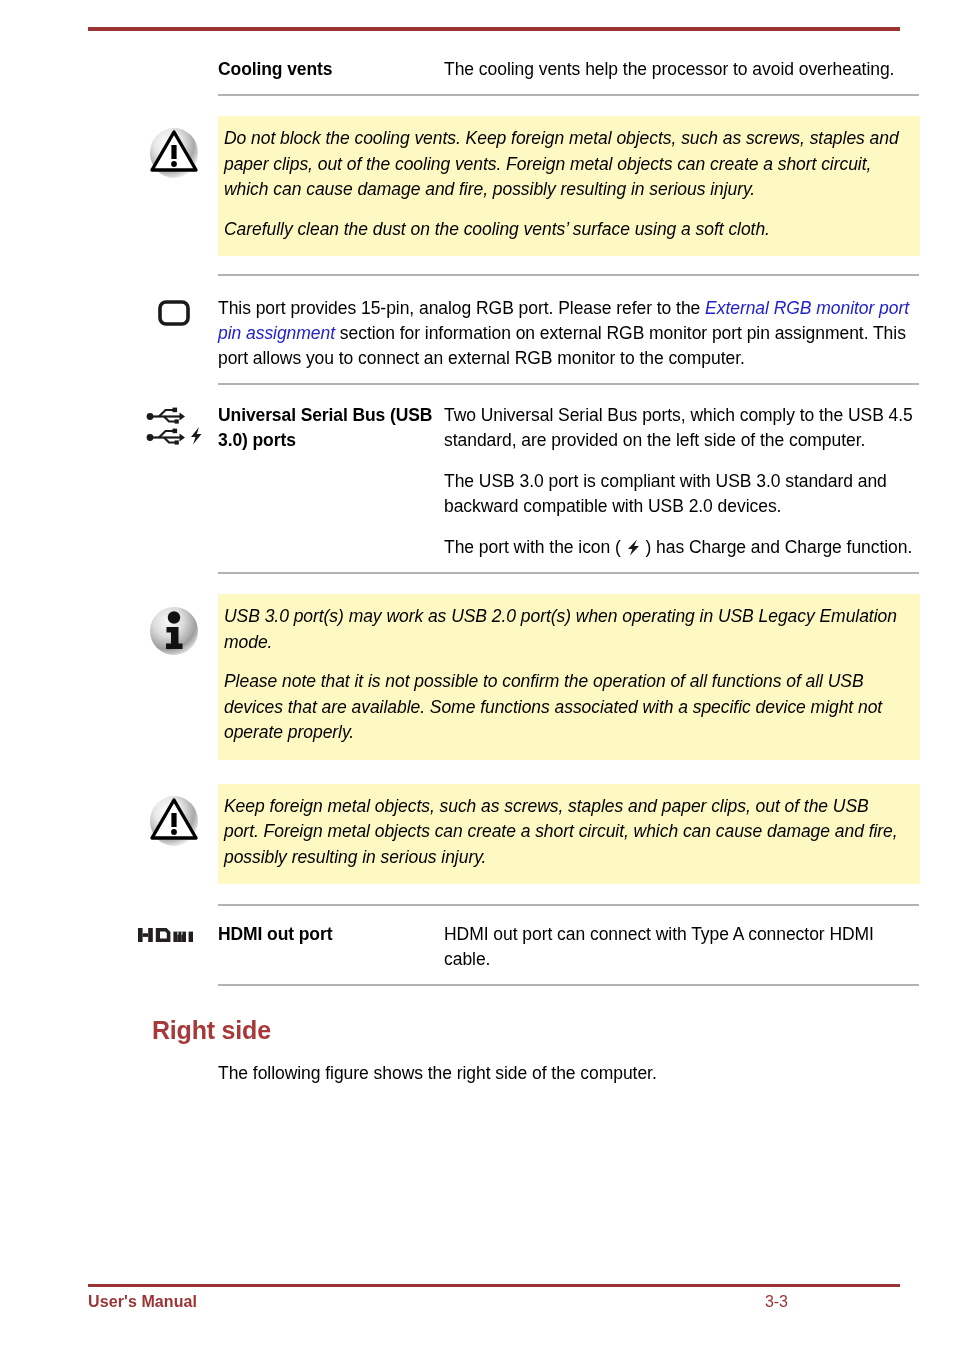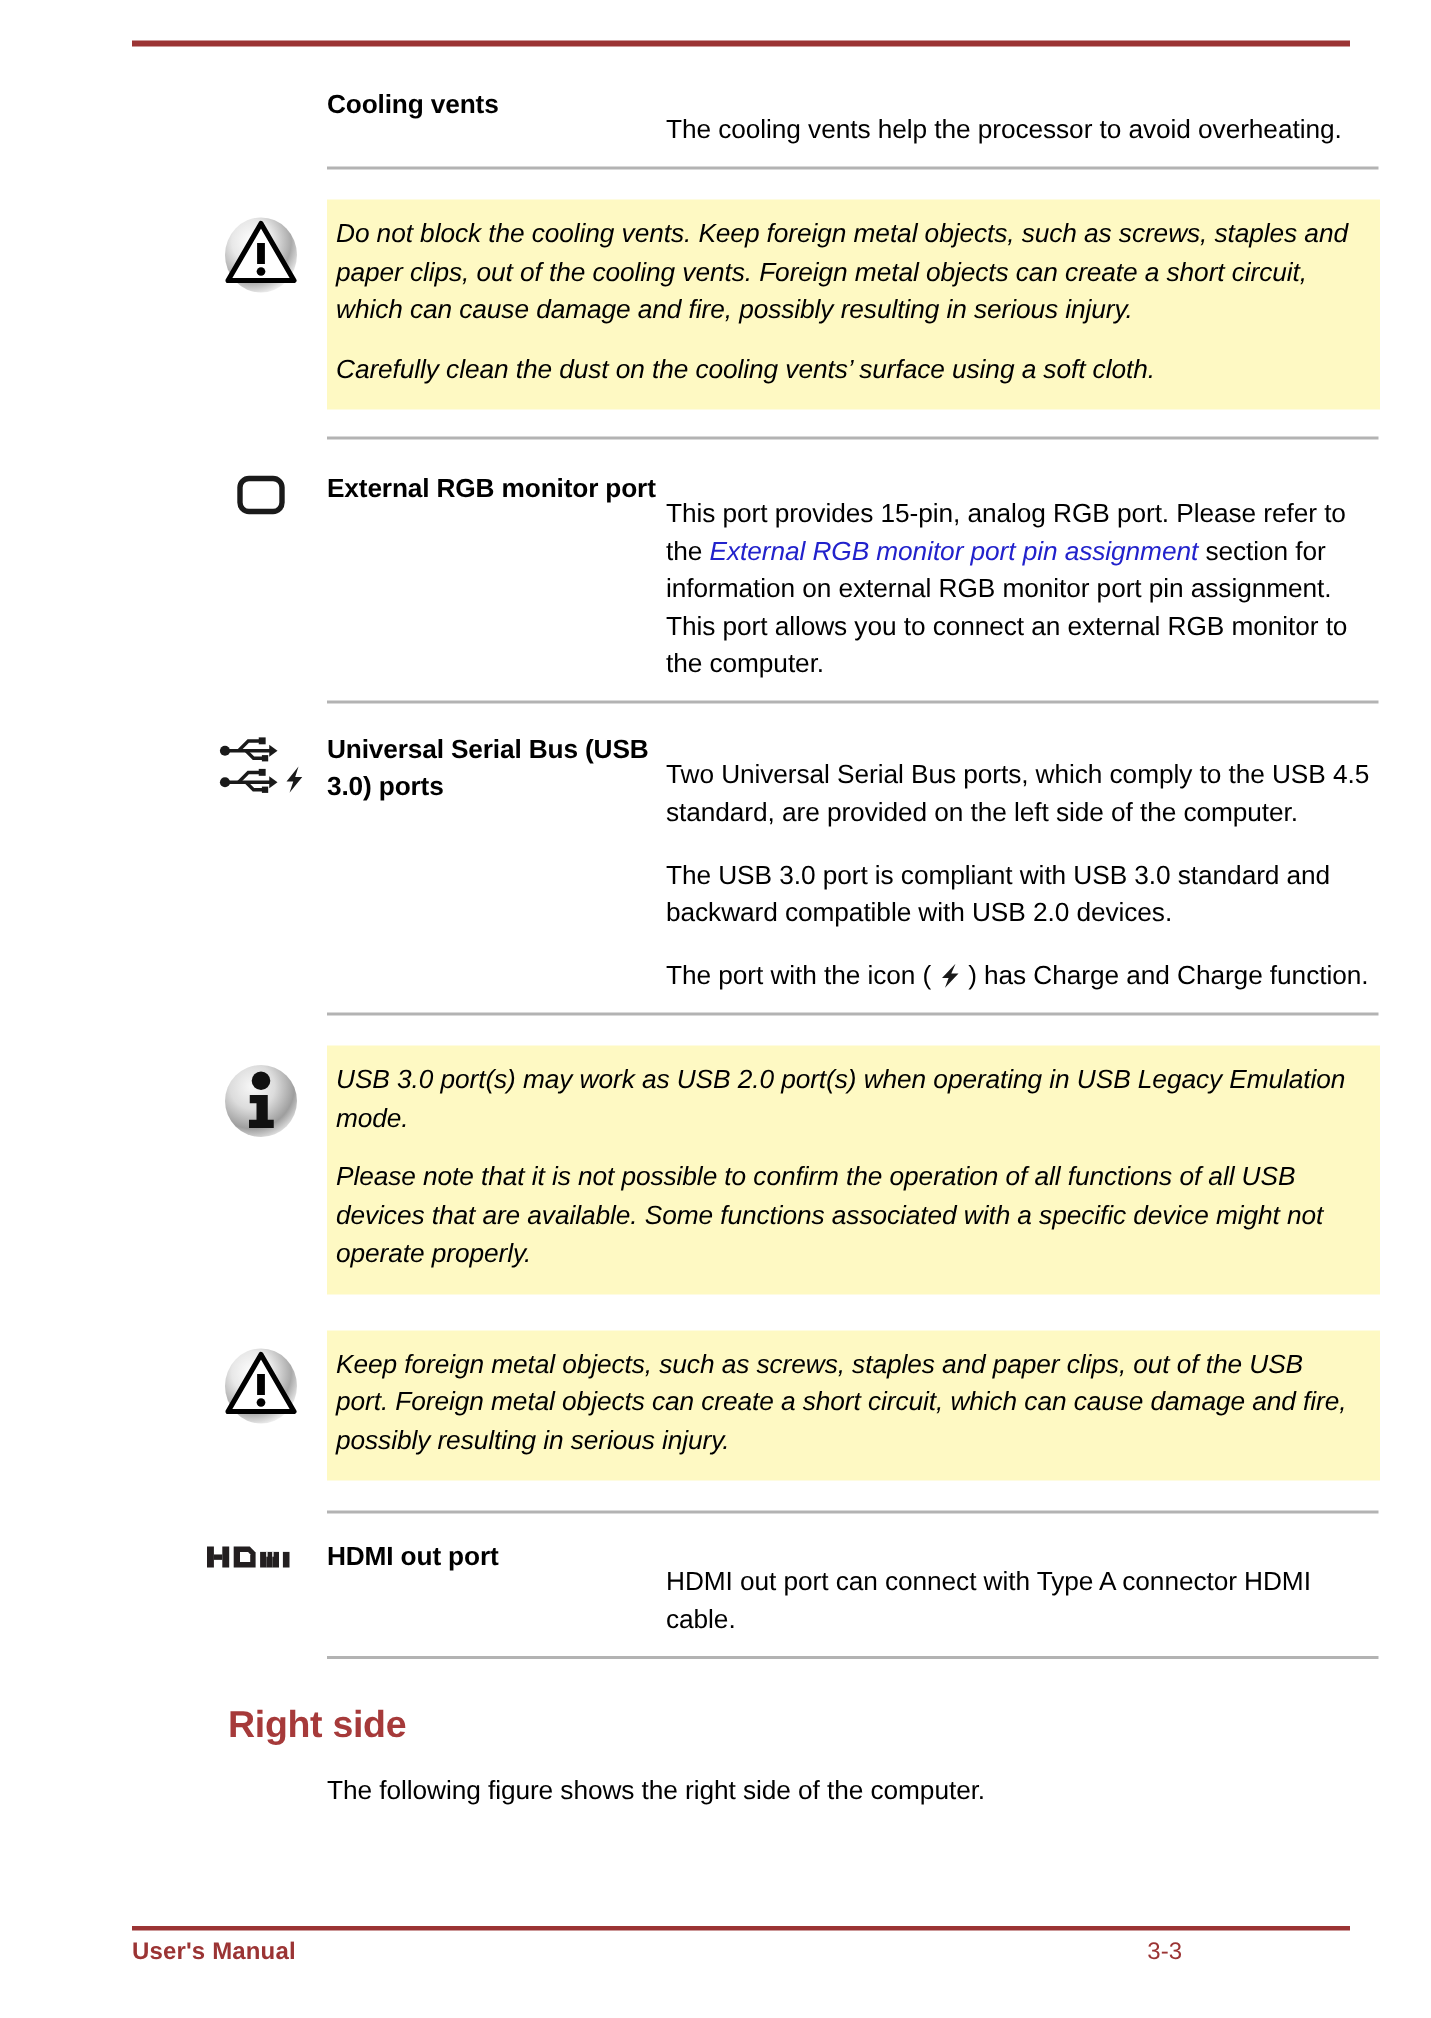--- a/index.html
+++ b/index.html
@@ -91,21 +91,21 @@
     letter-spacing: -0.1px;
   }
   .desc-cell {
     flex: 1;
     font-size: 17.5px;
     line-height: 25px;
     padding-top: 2px;
     letter-spacing: -0.05px;
   }
   .desc-cell p {
-    margin: 17px 0 16px 0;
+    margin: 0 0 16px 0;
   }
   .desc-cell p:last-child { margin-bottom: 0; }
 
   .link-ref {
     color: #2222CC;
     font-style: italic;
   }
 
   
   .divider {
@@ -233,21 +233,20 @@
     <div class="spacer-18"></div>
     <div class="divider"></div>
     <div class="spacer-18"></div>
 
     <div class="spec-row">
       <div class="icon-cell">
         <svg class="icon-svg" width="34" height="30" viewBox="0 0 34 30">
           <rect x="3" y="4" width="28" height="22" rx="6" ry="6" fill="none" stroke="#1A1A1A" stroke-width="3.6"></rect>
         </svg>
       </div>
-      <div class="term-cell">External RGB monitor port</div>
       <div class="desc-cell">
         <p><span>This port provides 15-pin, analog RGB port. Please refer to the </span><span class="link-ref">External RGB monitor port pin assignment</span><span> section for information on external RGB monitor port pin assignment. This port allows you to connect an external RGB monitor to the computer.</span></p>
       </div>
     </div>
 
     <div class="spacer-12"></div>
     <div class="divider"></div>
     <div class="spacer-16"></div>
 
     <div class="spec-row">

